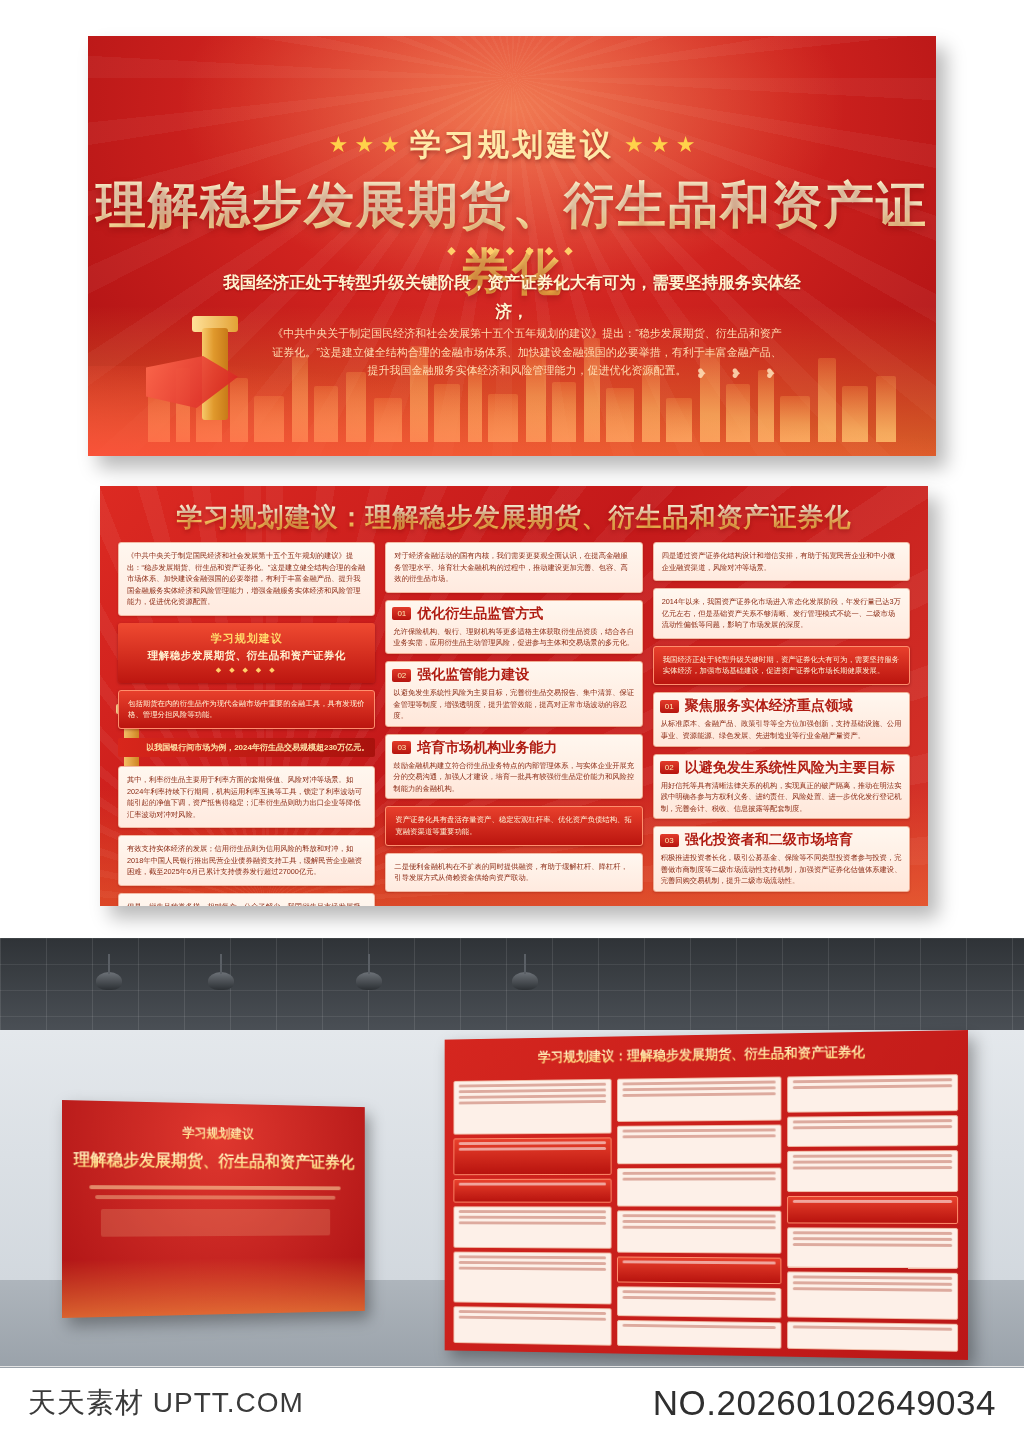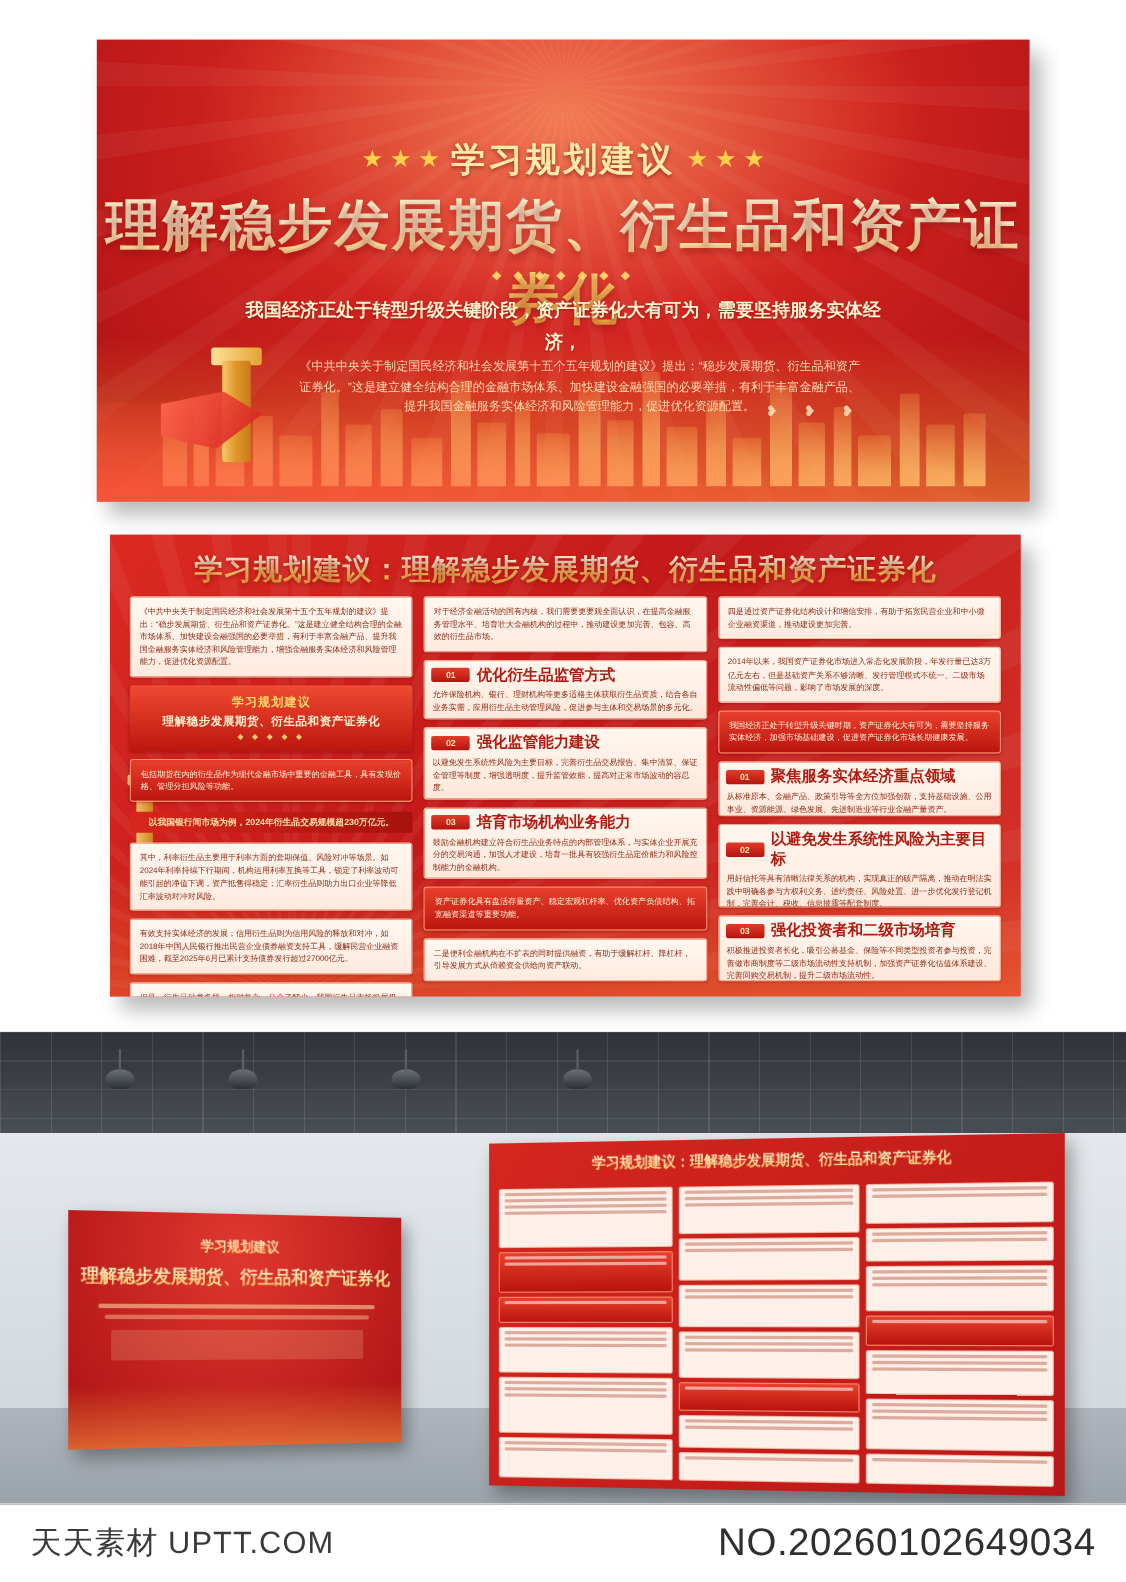--- a/index.html
+++ b/index.html
@@ -126,36 +126,36 @@
     box-shadow:0 1px 2px rgba(120,10,0,.25);
   }
   .num-card{
     background:linear-gradient(to bottom,#fff7ef,#ffe7da);
     border:1px solid #f0ad93;border-radius:3px;
     box-shadow:0 1px 2px rgba(120,10,0,.25);
     overflow:hidden;
   }
   .num-head{display:flex;align-items:center;gap:6px;padding:4px 6px 2px;}
   .num-badge{
-    flex:0 0 auto;width:35px;height:13px;border-radius:2px;
+    flex:0 0 auto;width:19px;height:13px;border-radius:2px;
     background:linear-gradient(to bottom,#e23b2a,#b6140f);
-    color:#ffe9b0;font-size:8px;font-weight:bold;
+    color:#ffe9b0;font-size:8px;font-weight:normal;
     display:flex;align-items:center;justify-content:center;
   }
   .num-title{font-size:14px;font-weight:bold;color:#b01c12;}
   .num-body{padding:1px 7px 6px;font-size:7.3px;line-height:1.58;color:#8a2a14;}
   .ribbon-card{
     background:linear-gradient(to bottom,#e8402c,#bb150f);
     border-radius:3px;color:#fff3d6;font-size:7.4px;line-height:1.6;
     padding:7px 9px;box-shadow:0 1px 3px rgba(90,0,0,.4);
     border:1px solid #ff8f6d;
   }
   .highlight-line{
     background:linear-gradient(to right,#d8261b,#a8120d);
-    color:#ffe4a8;font-size:8px;font-weight:bold;text-align:center;
+    color:#ffe4a8;font-size:8px;font-weight:bold;text-align:right;
     padding:4px 6px;border-radius:2px;margin:2px 0;
   }
   .banner-mini{
     position:relative;text-align:center;padding:8px 6px 9px;
     background:linear-gradient(to bottom,#ef4a31,#bd1610);
     border-radius:3px;color:#ffe9b4;box-shadow:0 1px 3px rgba(90,0,0,.4);
   }
   .banner-mini .bm1{font-size:11px;font-weight:bold;color:#ffd86a;letter-spacing:1px;}
   .banner-mini .bm2{font-size:10.5px;font-weight:bold;color:#fff3d2;margin-top:3px;letter-spacing:.5px;}
   .banner-mini .bm-dots{font-size:7px;color:#ffcf6a;letter-spacing:3px;margin-top:3px;}
@@ -345,21 +345,21 @@
           <span class="num-title">培育市场机构业务能力</span>
         </div>
         <div class="num-body">鼓励金融机构建立符合衍生品业务特点的内部管理体系，与实体企业开展充分的交易沟通，加强人才建设，培育一批具有较强衍生品定价能力和风险控制能力的金融机构。</div>
       </div>
 
       <div class="ribbon-card">资产证券化具有盘活存量资产、稳定宏观杠杆率、优化资产负债结构、拓宽融资渠道等重要功能。</div>
       <div class="card">二是便利金融机构在不扩表的同时提供融资，有助于缓解杠杆、降杠杆，引导发展方式从倚赖资金供给向资产联动。</div>
     </div>
 
     <div class="col">
-      <div class="card">四是通过资产证券化结构设计和增信安排，有助于拓宽民营企业和中小微企业融资渠道，推动建设更加完善。</div>
+      <div class="card">四是通过资产证券化结构设计和增信安排，有助于拓宽民营企业和中小微企业融资渠道，风险对冲等场景。</div>
       <div class="card">2014年以来，我国资产证券化市场进入常态化发展阶段，年发行量已达3万亿元左右，但是基础资产关系不够清晰、发行管理模式不统一、二级市场流动性偏低等问题，影响了市场发展的深度。</div>
       <div class="ribbon-card">我国经济正处于转型升级关键时期，资产证券化大有可为，需要坚持服务实体经济，加强市场基础建设，促进资产证券化市场长期健康发展。</div>
 
       <div class="num-card">
         <div class="num-head">
           <span class="num-badge">01</span>
           <span class="num-title">聚焦服务实体经济重点领域</span>
         </div>
         <div class="num-body">从标准原本、金融产品、政策引导等全方位加强创新，支持基础设施、公用事业、资源能源、绿色发展、先进制造业等行业金融产量资产。</div>
       </div>

